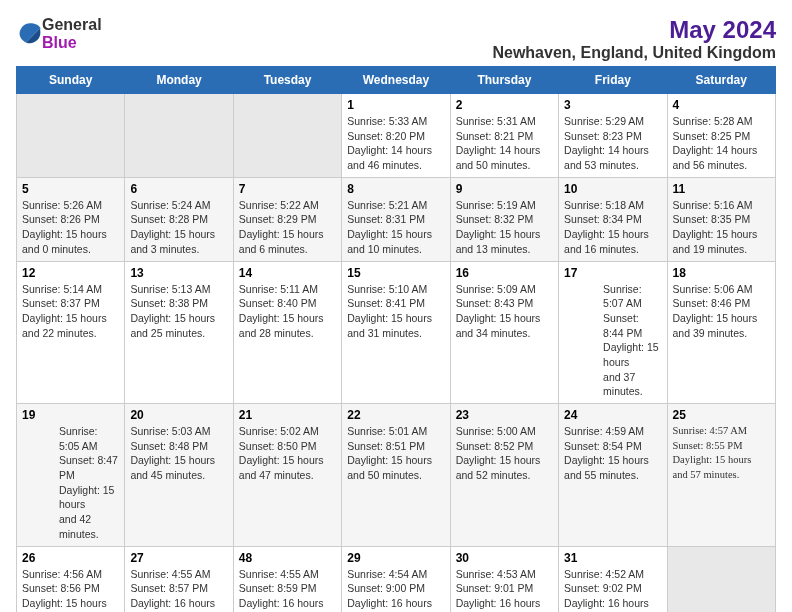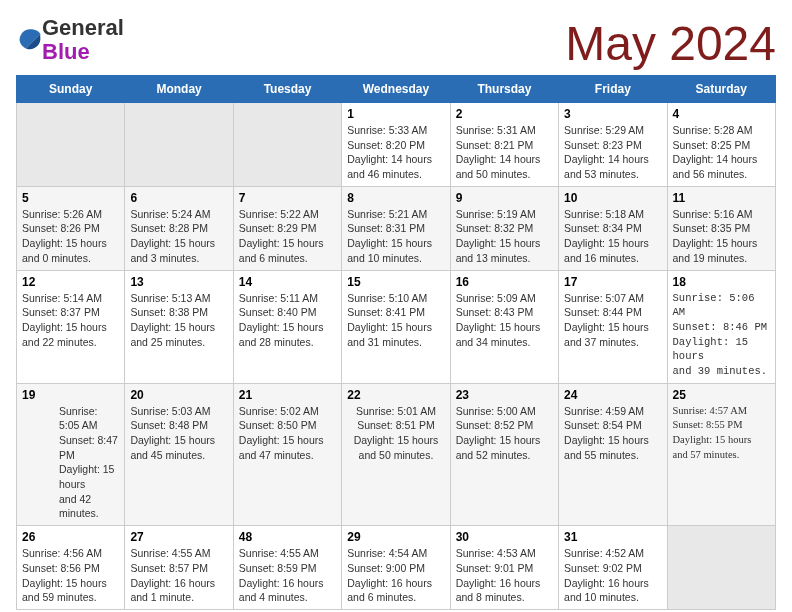--- a/index.html
+++ b/index.html
@@ -14,38 +14,38 @@
       display: flex;
       justify-content: space-between;
       align-items: flex-start;
       margin-bottom: 4px;
     }
     .logo {
       display: flex;
       align-items: center;
     }
     .logo-text {
-      font-size: 22px;
+      font-size: 16px;
       font-weight: bold;
       line-height: 1.1;
     }
     .logo-general { color: #333; }
     .logo-blue { color: #a21caf; }
     .logo-icon {
       width: 24px;
       height: 24px;
       margin-left: 2px;
     }
     .title-block {
       text-align: right;
     }
     .main-title {
-      font-size: 48px;
-      font-weight: normal;
-      color: #7f1d1d;
+      font-size: 24px;
+      font-weight: bold;
+      color: #4c1d95;
     }
     .subtitle {
       font-size: 16px;
       color: #333;
       font-weight: bold;
     }
     table {
       width: 100%;
       border-collapse: collapse;
       font-size: 11px;
@@ -101,20 +101,21 @@
     </div>
     <div>
       <div class="logo-text">
         <span class="logo-general">General</span><br>
         <span class="logo-blue">Blue</span>
       </div>
     </div>
   </div>
   <div class="title-block">
     <div class="main-title">May 2024</div>
+    <div class="subtitle">Newhaven, England, United Kingdom</div>
   </div>
 </div>
 
 <table>
   <thead>
     <tr>
       <th>Sunday</th>
       <th>Monday</th>
       <th>Tuesday</th>
       <th>Wednesday</th>
@@ -239,28 +240,28 @@
         </td>
         <td>
           <span class="day-num">16</span>
           <div class="day-info" style="white-space: pre-line;">Sunrise: 5:09 AM
 Sunset: 8:43 PM
 Daylight: 15 hours
 and 34 minutes.</div>
         </td>
         <td>
           <span class="day-num">17</span>
-          <div class="day-info" style="white-space: pre-line;">Sunrise: 5:07 AM
+          <div class="day-info" style="white-space: pre-line; margin-left: 39px;">Sunrise: 5:07 AM
 Sunset: 8:44 PM
 Daylight: 15 hours
 and 37 minutes.</div>
         </td>
         <td>
           <span class="day-num">18</span>
-          <div class="day-info" style="white-space: pre-line; font-family: Liberation Mono, monospace;">Sunrise: 5:06 AM
+          <div class="day-info" style="white-space: pre-line;">Sunrise: 5:06 AM
 Sunset: 8:46 PM
 Daylight: 15 hours
 and 39 minutes.</div>
         </td>
       </tr>
       <tr>
         <td>
           <span class="day-num">19</span>
           <div class="day-info" style="white-space: pre-line; margin-left: 37px;">Sunrise: 5:05 AM
 Sunset: 8:47 PM
@@ -276,21 +277,21 @@
         </td>
         <td>
           <span class="day-num">21</span>
           <div class="day-info" style="white-space: pre-line;">Sunrise: 5:02 AM
 Sunset: 8:50 PM
 Daylight: 15 hours
 and 47 minutes.</div>
         </td>
         <td>
           <span class="day-num">22</span>
-          <div class="day-info" style="white-space: pre-line; text-align: center;">Sunrise: 5:01 AM
+          <div class="day-info" style="white-space: pre-line;">Sunrise: 5:01 AM
 Sunset: 8:51 PM
 Daylight: 15 hours
 and 50 minutes.</div>
         </td>
         <td>
           <span class="day-num">23</span>
           <div class="day-info" style="white-space: pre-line;">Sunrise: 5:00 AM
 Sunset: 8:52 PM
 Daylight: 15 hours
 and 52 minutes.</div>

